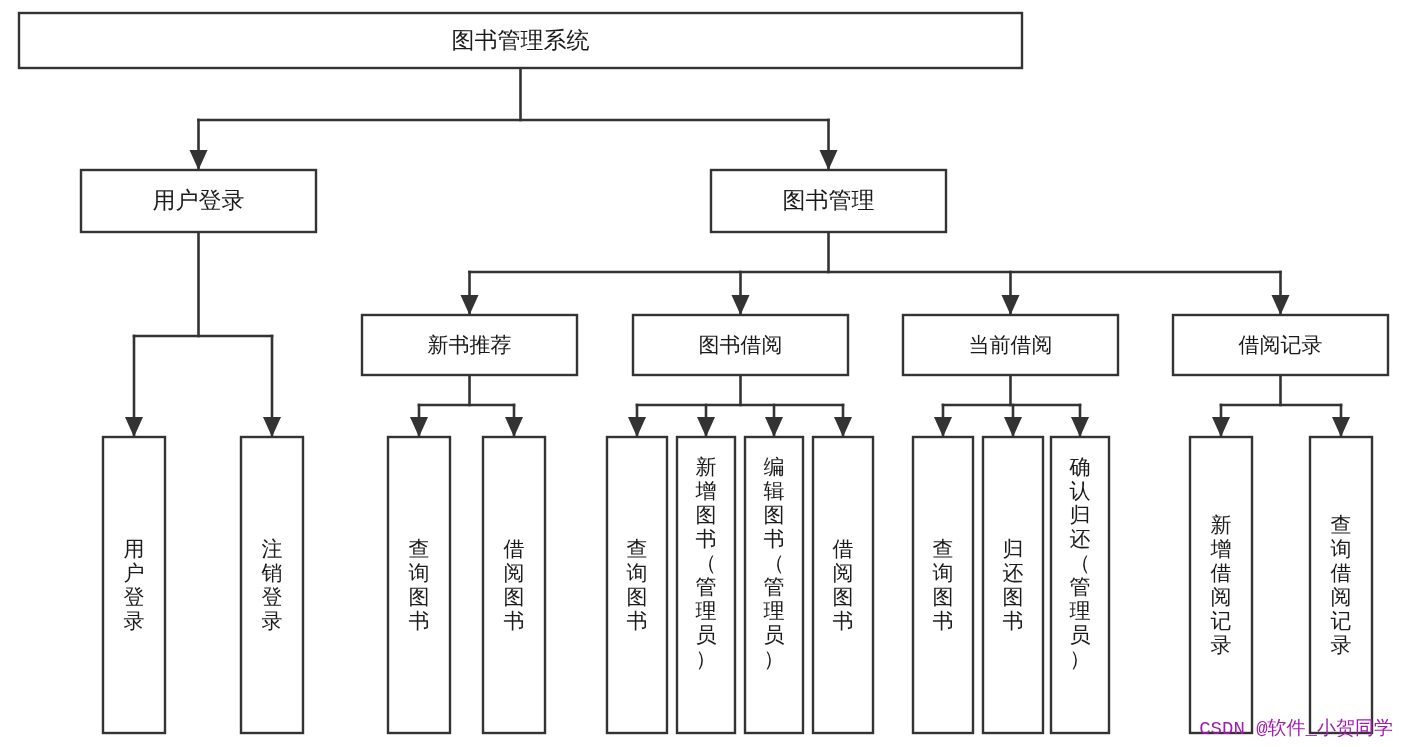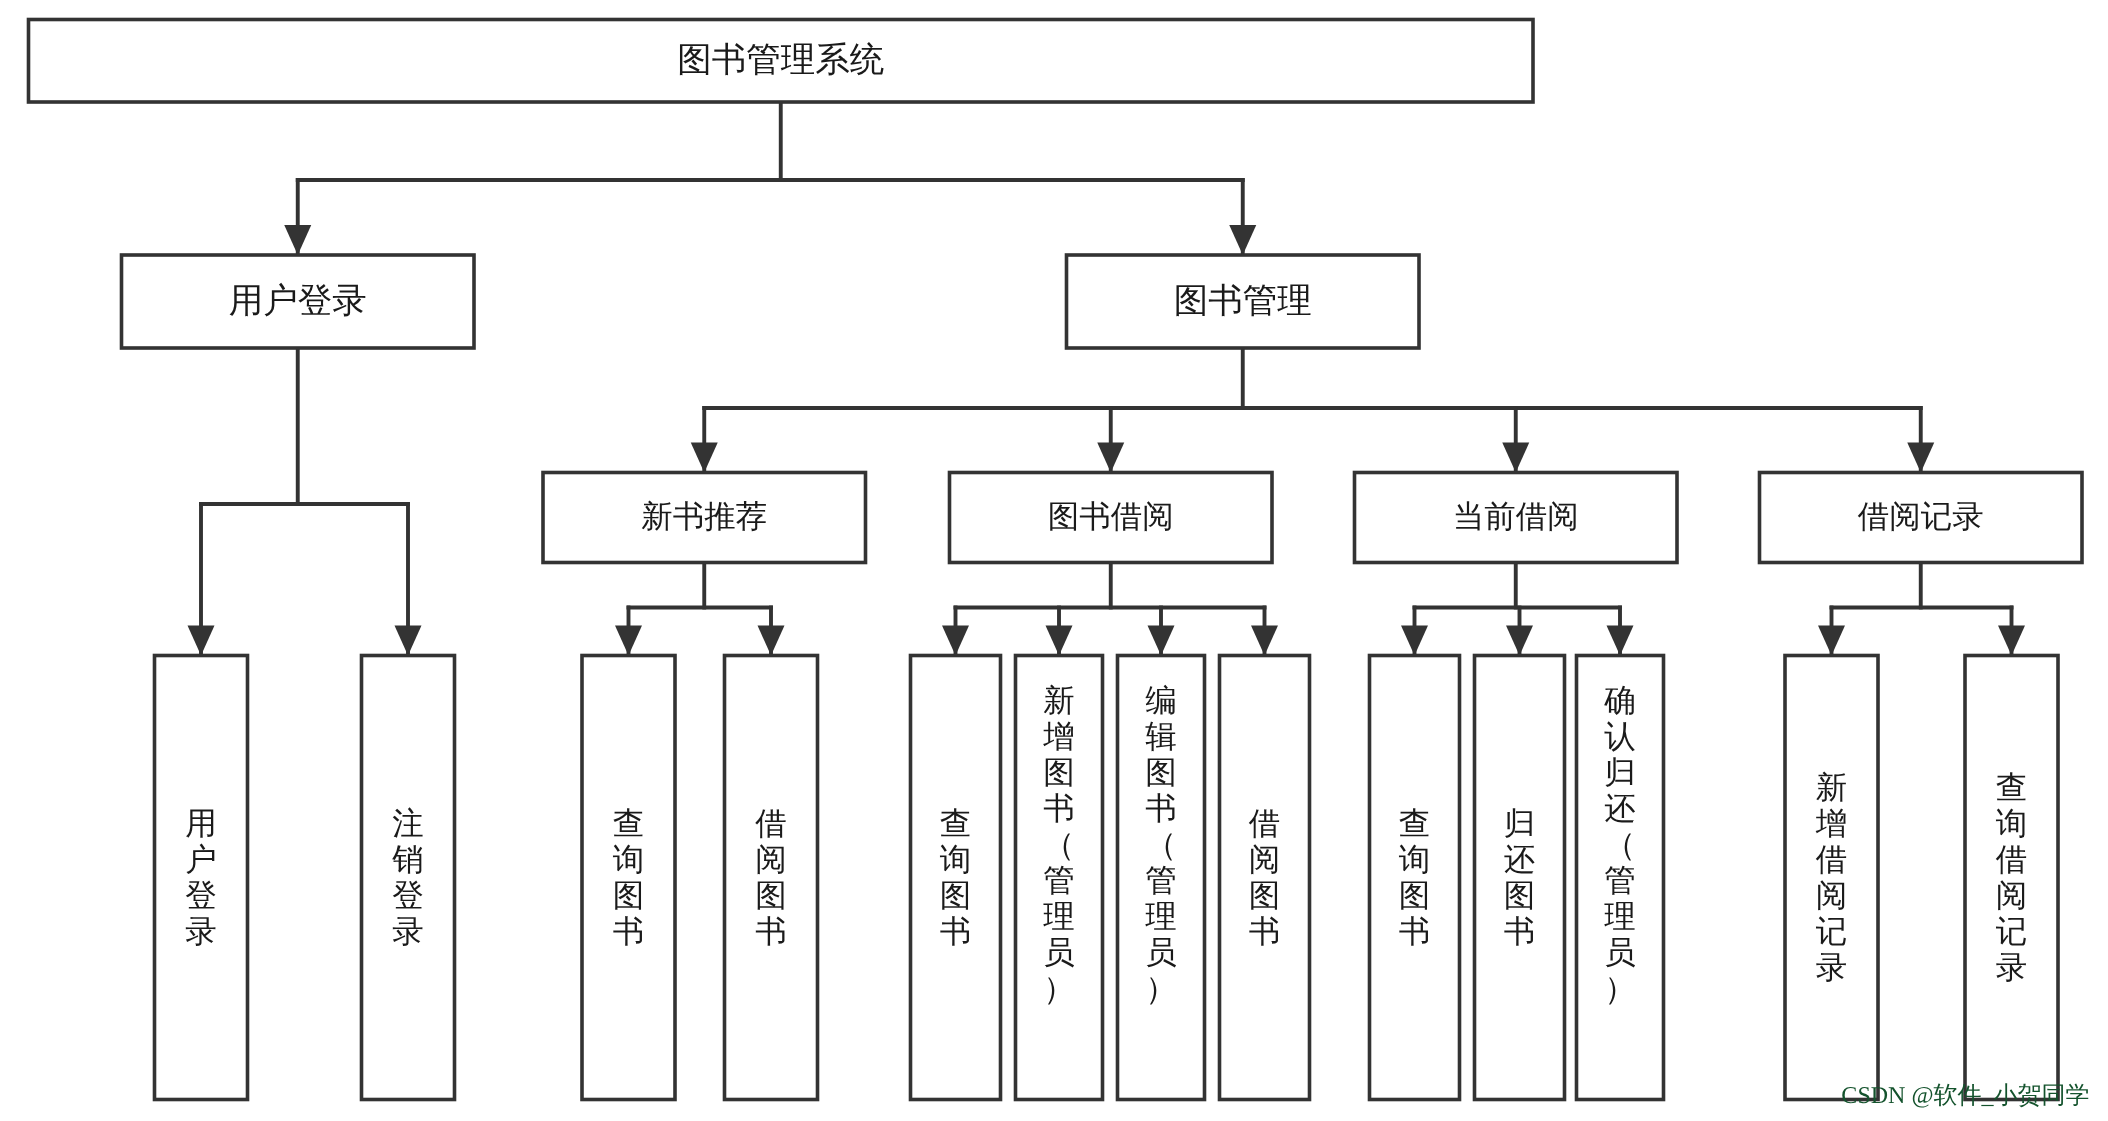--- a/index.html
+++ b/index.html
@@ -49,23 +49,23 @@
   .vlabel {
     fill: #1a1a1a;
     font-family: "Liberation Sans", "DejaVu Sans", sans-serif;
     font-size: 21px;
     text-anchor: middle;
   }
   .watermark {
     position: absolute;
     right: 12px;
     bottom: 6px;
-    color: #14532d;
-    font-size: 16px;
-    font-family: Liberation Serif, serif;
+    color: #a21caf;
+    font-size: 19px;
+    font-family: Liberation Mono, monospace;
     white-space: nowrap;
     user-select: none;
   }
 </style>
 </head>
 <body>
 
 <svg id="diagram" viewBox="0 0 1405 747">
   <g id="connectors">
       <line x1="520.5" y1="68" x2="520.5" y2="120" class="connector"></line>

